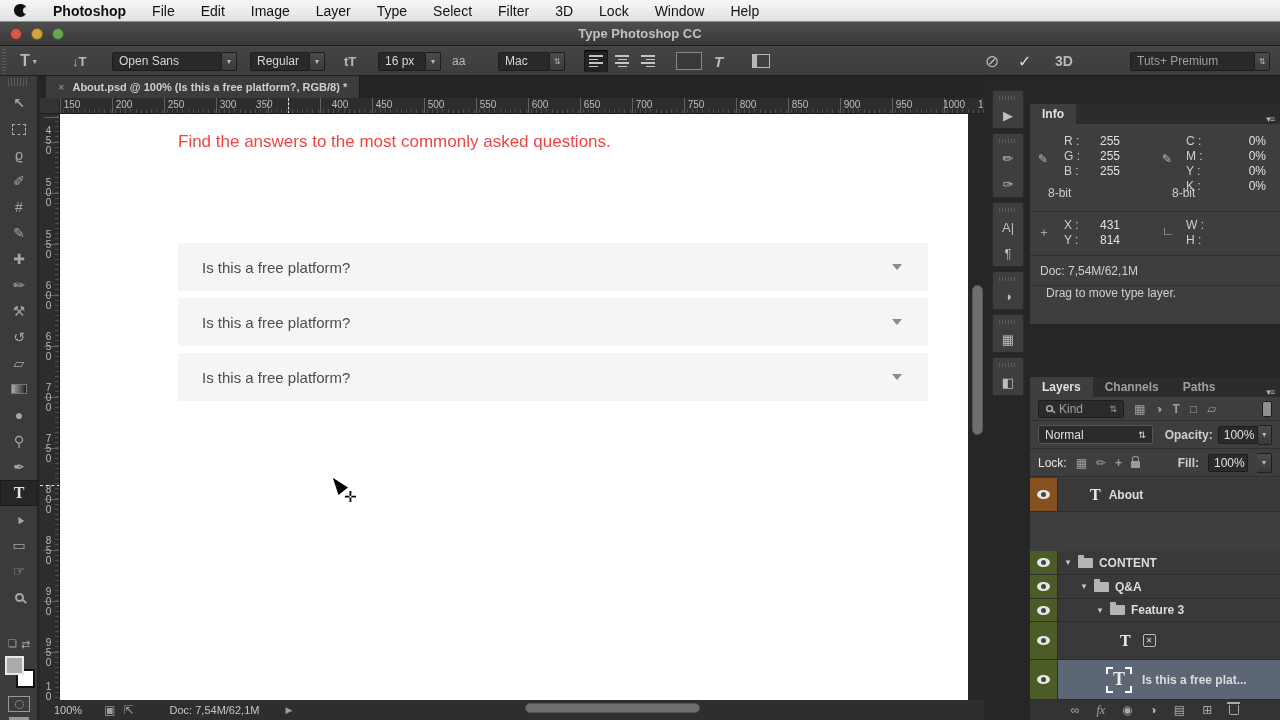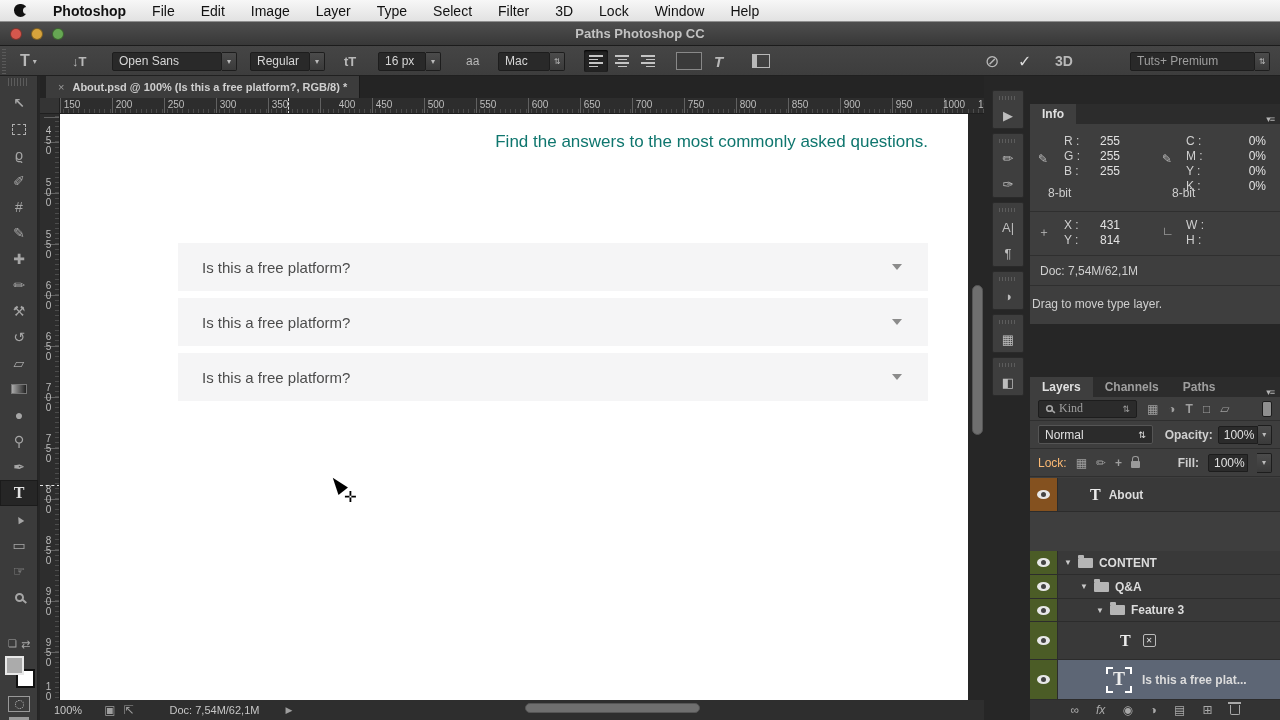--- a/index.html
+++ b/index.html
@@ -63,22 +63,22 @@
   .vruler { position:absolute; left:40px; top:114px; width:20px; height:586px; background:#2d2d2d;
     border-right:1px solid #1f1f1f; overflow:hidden;
     background-image:repeating-linear-gradient(180deg,#616161 0 1px,transparent 1px 51px),
                      repeating-linear-gradient(180deg,#4c4c4c 0 1px,transparent 1px 5.1px);
     background-size:15px 100%,4px 100%; background-position:100% 28px,100% 2px; background-repeat:repeat-y; }
   .vnum { position:absolute; left:3px; width:11px; font-size:10px; line-height:10px; color:#bdbdbd;
     word-break:break-all; text-align:center; }
   .vmark { position:absolute; top:371px; left:0; width:20px; border-top:1px dashed #e8e8e8; }
 
   .canvas { position:absolute; left:60px; top:114px; width:908px; height:586px; background:#ffffff; overflow:hidden; }
-  .heading { position:absolute; left:118px; top:18px; width:750px; text-align:right;
-    color:#0f766e; font-size:17px; }
+  .heading { position:absolute; left:118px; top:18px; width:750px; text-align:left;
+    color:#ef4444; font-size:17px; }
   .faq { position:absolute; left:118px; width:750px; height:48px; background:#f5f5f6;
     display:flex; align-items:center; justify-content:space-between; padding:0 26px 0 24px; }
   .faq .q { color:#4c4c4c; font-size:15px; }
   .caret { width:0; height:0; border-left:5px solid transparent; border-right:5px solid transparent;
     border-top:6px solid #8b8b8b; }
   .typedrow { position:absolute; left:140px; top:308px; display:flex; align-items:flex-end; }
   .anchor { width:5px; height:5px; background:#111; margin-right:1px; margin-bottom:2px; }
   .typed { color:#3a3a3a; font-size:16px; border-bottom:1px solid #3a3a3a; padding-bottom:2px; }
   .uext { width:18px; border-bottom:1px solid #3a3a3a; height:1px; margin-bottom:2px; }
   .tcursor { width:1.5px; height:26px; background:#222; margin-left:24px; }
@@ -191,21 +191,21 @@
     <span class="mi">Window</span>
     <span class="mi">Help</span>
   </div>
 
   <div class="titlebar">
     <div class="lights">
       <span class="light l-red"></span>
       <span class="light l-yel"></span>
       <span class="light l-grn"></span>
     </div>
-    <span>Paths Photoshop CC</span>
+    <span>Type Photoshop CC</span>
   </div>
 
   <div class="optbar">
     <div class="opt grip" style="left:2px; width:4px; height:26px; top:2px;"></div>
     <div class="opt" style="left:20px; gap:3px;">
       <span class="icon" style="font-size:16px; font-weight:bold;">T</span>
       <span class="icon" style="font-size:8px;">▾</span>
     </div>
     <div class="opt" style="left:72px;">
       <span class="icon" style="font-size:13px; font-weight:bold;">↓T</span>
@@ -218,21 +218,21 @@
       <span class="dd" style="width:60px;">Regular</span>
       <span class="ddbtn">▾</span>
     </div>
     <div class="opt" style="left:344px;">
       <span class="icon" style="font-size:13px; font-weight:bold;">tT</span>
     </div>
     <div class="opt" style="left:378px;">
       <span class="dd" style="width:48px;">16 px</span>
       <span class="ddbtn">▾</span>
     </div>
-    <div class="opt" style="left:466px;">
+    <div class="opt" style="left:452px;">
       <span class="icon" style="font-size:12px;">aa</span>
     </div>
     <div class="opt" style="left:498px;">
       <span class="dd" style="width:52px;">Mac</span>
       <span class="ddbtn">⇅</span>
     </div>
     <div class="opt" style="left:584px; gap:2px;">
       <span class="alignbtn sel">
           <i style="width:14px"></i>
           <i style="width:9px"></i>
@@ -359,22 +359,22 @@
       <span class="x">×</span>
       <span>About.psd @ 100% (Is this a free platform?, RGB/8) *</span>
     </div>
   </div>
 
   <div class="hruler">
     <span class="hnum" style="left:32px;">150</span>
     <span class="hnum" style="left:84px;">200</span>
     <span class="hnum" style="left:136px;">250</span>
     <span class="hnum" style="left:188px;">300</span>
-    <span class="hnum" style="left:240px;">350</span>
-    <span class="hnum" style="left:307px;">400</span>
+    <span class="hnum" style="left:224px;font-style:italic;">350</span>
+    <span class="hnum" style="left:300px;">400</span>
     <span class="hnum" style="left:344px;">450</span>
     <span class="hnum" style="left:396px;">500</span>
     <span class="hnum" style="left:448px;">550</span>
     <span class="hnum" style="left:500px;">600</span>
     <span class="hnum" style="left:552px;">650</span>
     <span class="hnum" style="left:604px;">700</span>
     <span class="hnum" style="left:656px;">750</span>
     <span class="hnum" style="left:708px;">800</span>
     <span class="hnum" style="left:760px;">850</span>
     <span class="hnum" style="left:812px;">900</span>
@@ -491,34 +491,34 @@
       <span class="ival" style="position:absolute; right:160px; top:6px;">431</span>
       <span class="ilab" style="position:absolute; left:34px; top:21px;">Y :</span>
       <span class="ival" style="position:absolute; right:160px; top:21px;">814</span>
       <span style="position:absolute; left:132px; top:12px; color:#bdbdbd;">∟</span>
       <span class="ilab" style="position:absolute; left:156px; top:6px;">W :</span>
       <span class="ilab" style="position:absolute; left:156px; top:21px;">H :</span>
     </div>
     <div class="inforow" style="height:30px; border-bottom:1px solid #2f2f2f; display:flex; align-items:center; padding-left:10px;">
       <span class="ilab">Doc: 7,54M/62,1M</span>
     </div>
-    <div class="inforow" style="height:36px; display:flex; align-items:center; padding-left:2px;">
+    <div class="inforow" style="height:36px; display:flex; align-items:flex-start; padding-left:16px;">
       <span class="ilab">Drag to move type layer.</span>
     </div>
   </div>
 
   <div class="panel" style="top:377px; height:343px;">
     <div class="ptabs">
       <span class="ptab">Layers</span>
       <span class="ptab dim">Channels</span>
       <span class="ptab dim">Paths</span>
       <span class="pmenu">▾≡</span>
     </div>
     <div style="height:24px; display:flex; align-items:center; padding:0 8px; gap:10px; border-bottom:1px solid #2f2f2f;">
-      <span class="kindbox" style="width:99px;font-family:Liberation Serif, serif;">
+      <span class="kindbox" style="width:86px;">
         <span class="mag" style="transform:scale(.8);"></span>
         <span>Kind</span>
         <span style="margin-left:auto; font-size:9px;">⇅</span>
       </span>
       <span style="color:#9f9f9f;">▦</span>
       <span style="color:#9f9f9f;">◑</span>
       <span style="color:#9f9f9f; font-weight:bold;">T</span>
       <span style="color:#9f9f9f;">□</span>
       <span style="color:#9f9f9f;">▱</span>
       <span class="ftoggle" style="margin-left:auto;"></span>
@@ -526,21 +526,21 @@
     <div style="height:28px; display:flex; align-items:center; padding:0 8px; border-bottom:1px solid #2f2f2f;">
       <span class="blenddd">
         <span>Normal</span>
         <span style="margin-left:auto; font-size:9px;">⇅</span>
       </span>
       <span style="margin-left:12px; color:#cfcfcf; font-weight:bold;">Opacity:</span>
       <span class="valbox" style="margin-left:5px; width:40px;">100%</span>
       <span class="ddbtn" style="height:20px;">▾</span>
     </div>
     <div style="height:28px; display:flex; align-items:center; padding:0 8px; gap:9px; border-bottom:1px solid #2f2f2f;">
-      <span style="color:#fdba74;text-align:center;">Lock:</span>
+      <span style="color:#e5e5e5;text-align:center;">Lock:</span>
       <span style="color:#9f9f9f;">▦</span>
       <span style="color:#9f9f9f;">✏</span>
       <span style="color:#9f9f9f; font-weight:bold;">+</span>
       <span class="padlock"></span>
       <span style="margin-left:auto; color:#cfcfcf; font-weight:bold;">Fill:</span>
       <span class="valbox" style="margin-left:0; width:40px;">100%</span>
       <span class="ddbtn" style="height:20px;">▾</span>
     </div>
 
     <div class="lrow" style="top:101px; height:34px;">
@@ -605,21 +605,21 @@
           <span class="tthumb" style="font-size:18px;">T</span>
         </span>
         <span>Is this a free plat...</span>
       </span>
     </div>
 
   </div>
 
   <div class="laybottom">
     <span>∞</span>
-    <span style="font-style:italic;">fx</span>
+    <span style="font-style:italic;font-family:Liberation Serif, serif;">fx</span>
     <span>◉</span>
     <span>◑</span>
     <span>▤</span>
     <span>⊞</span>
     <span class="trash"></span>
   </div>
 
 </div>
 
 </body></html>

